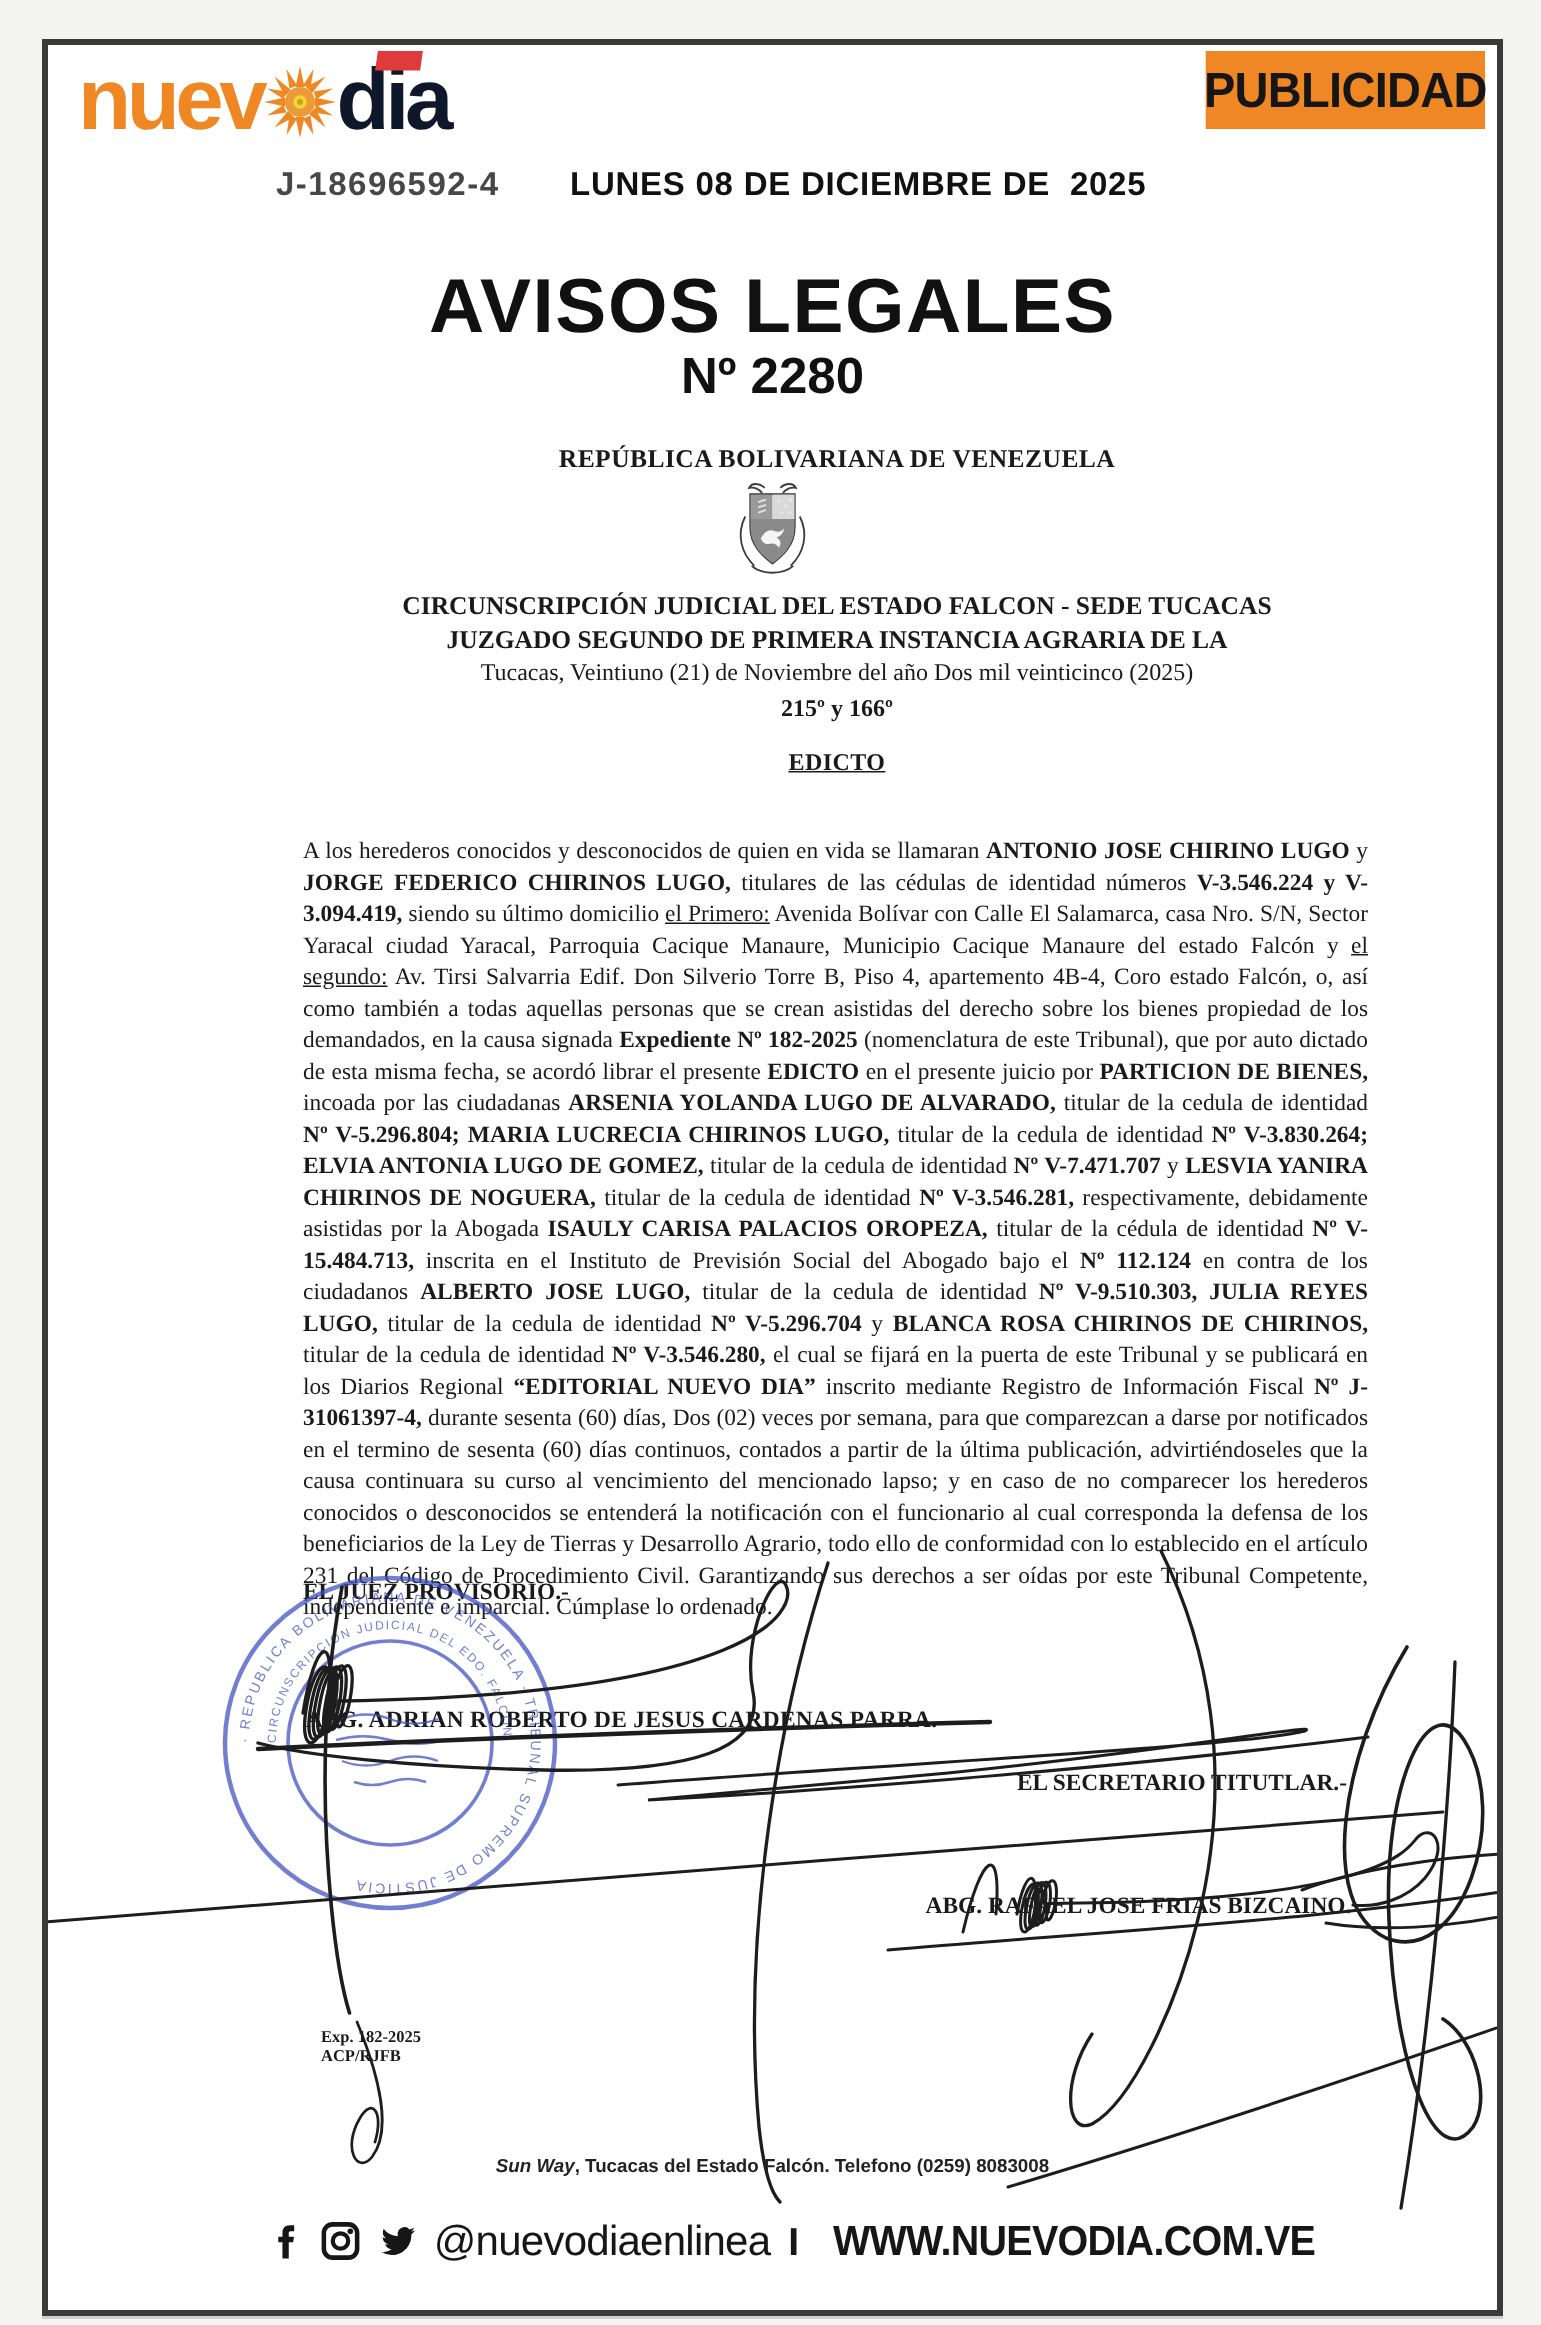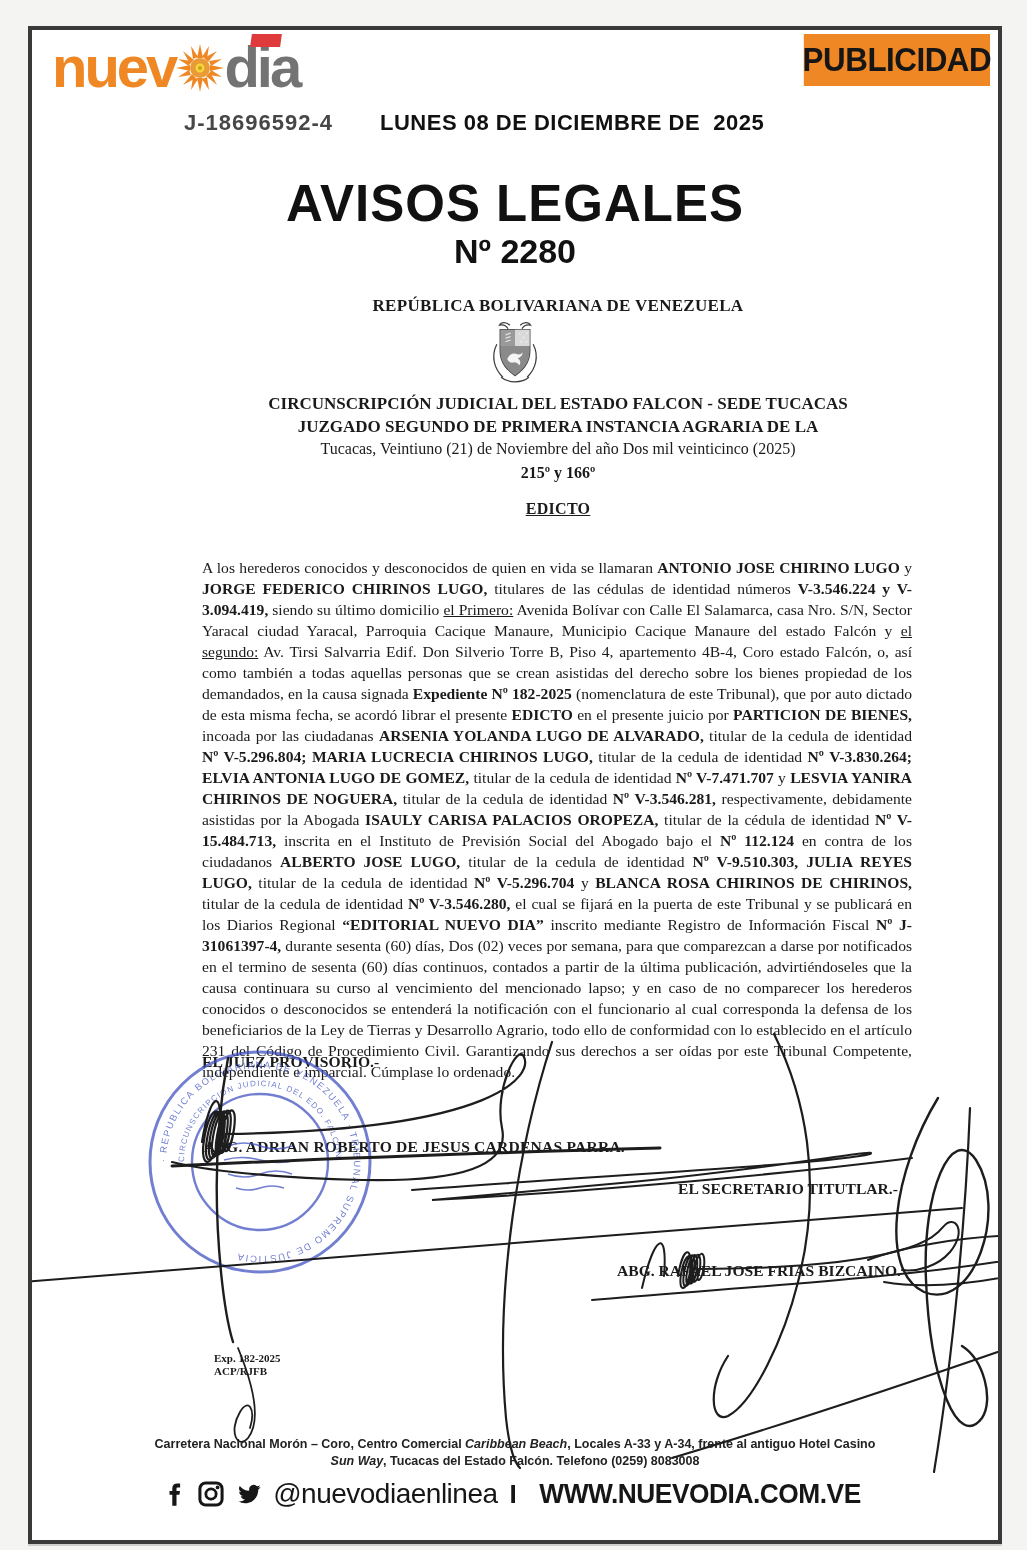--- a/index.html
+++ b/index.html
@@ -3,21 +3,21 @@
 <meta charset="utf-8">
 <style>
   html,body{margin:0;padding:0;background:#f4f4f2;}
   body{width:1027px;height:1550px;position:relative;font-family:"Liberation Serif",serif;color:#1a1a1a;}
   .page{position:absolute;left:28px;top:26px;width:966px;height:1510px;background:#fff;border:4px solid #3a3a3a;box-shadow:0 2px 0 #cfcfcf;}
   .abs{position:absolute;}
 
   
   .logo{left:20px;top:8px;display:flex;align-items:flex-start;font-family:"Liberation Sans",sans-serif;font-weight:800;font-size:58px;letter-spacing:-3px;line-height:1;}
   .logo .orange{color:#ef8824;}
-  .logo .dark{color:#737373;position:relative;}
+  .logo .dark{color:#0f172a;position:relative;}
   .logo-sun{width:52px;height:52px;margin:4px -2px 0 -1px;}
   .logo-accent{position:absolute;left:36%;top:-4px;width:30px;height:13px;background:#df3a3c;transform:skewX(-8deg);}
   .reg{left:152px;top:80px;font-family:"Liberation Sans",sans-serif;font-weight:700;font-size:22px;color:#474747;letter-spacing:1px;}
   .dateline{left:348px;top:80px;font-family:"Liberation Sans",sans-serif;font-weight:600;font-size:22px;letter-spacing:.5px;color:#111;}
   .pub-badge{right:8px;top:4px;width:196px;height:52px;background:#ef8824;color:#161616;display:flex;align-items:center;justify-content:center;
     font-family:"Liberation Sans",sans-serif;font-weight:800;font-size:33px;letter-spacing:-.5px;transform:scaleX(.95);transform-origin:right;}
 
   
   .title{left:0;top:144px;width:100%;text-align:center;font-family:"Liberation Sans",sans-serif;font-weight:700;font-size:51px;letter-spacing:1px;color:#111;}
   .subtitle{left:0;top:202px;width:100%;text-align:center;font-family:"Liberation Sans",sans-serif;font-weight:700;font-size:34px;color:#111;}
@@ -36,21 +36,21 @@
   .bodytext .u{text-decoration:underline;}
   .judge-title{left:170px;top:1023px;font-weight:700;font-size:15.6px;}
   .judge-name{left:172px;top:1108px;font-weight:700;font-size:15.6px;letter-spacing:.2px;}
   .sec-title{left:646px;top:1150px;font-weight:700;font-size:15.6px;}
   .sec-name{left:585px;top:1232px;font-weight:700;font-size:15.6px;}
   .expref{left:182px;top:1322px;font-size:11px;font-weight:600;line-height:13px;}
 
   
   .address{left:0;top:1406px;width:100%;text-align:center;font-family:"Liberation Sans",sans-serif;font-weight:700;font-size:12.5px;line-height:17px;color:#222;}
   .address .i{font-style:italic;}
-  .social{left:0;top:1448px;width:100%;display:flex;align-items:center;justify-content:center;gap:10px;font-family:"Liberation Sans",sans-serif;color:#161616;}
+  .social{left:0;top:1448px;width:100%;display:flex;align-items:center;justify-content:center;gap:10px;font-family:"Liberation Sans",sans-serif;color:#161616;padding-left:16px;}
   .social .handle{font-size:28px;font-weight:500;letter-spacing:-.5px;}
   .social .sep{font-size:26px;font-weight:700;margin:0 2px;}
   .social .site{font-size:28px;font-weight:800;letter-spacing:-.5px;transform:scaleX(.94);}
   .sicon{width:28px;height:28px;}
 
   
   .ink{position:absolute;left:0;top:0;width:966px;height:1510px;pointer-events:none;}
 </style>
 </head>
 <body>
@@ -200,21 +200,20 @@
       <path stroke-width="2" d="M560 1270 C 700 1258 880 1248 1000 1226"></path>
       <path stroke-width="2" d="M836 1230 C 872 1216 930 1208 968 1206"></path>
       <path stroke-width="2" d="M852 1252 C 900 1260 960 1252 1010 1238"></path>
       <path stroke-width="2" d="M640 1428 C 760 1392 880 1352 1000 1310"></path>
     </g>
 
     <path stroke="#1d1d1d" fill="none" stroke-width="1.8" stroke-linecap="round" d="M206 1318 C 220 1352 230 1390 216 1408 C 206 1420 196 1402 208 1382 C 216 1368 224 1378 218 1398"></path>
   </svg>
 
   <div class="abs address">
-    <div><span>Carretera Nacional Morón – Coro, Centro Comercial </span><span class="i">Caribbean Beach</span><span>, Locales A-33 y A-34, frente al antiguo Hotel Casino</span></div>
     <div><span class="i">Sun Way</span><span>, Tucacas del Estado Falcón. Telefono (0259) 8083008</span></div>
   </div>
 
   <div class="abs social">
     <svg class="sicon" viewBox="0 0 24 24">
       <path fill="#161616" d="M15.5 3h2.6v3.4h-2c-.8 0-1.1.4-1.1 1.1v2h3l-.5 3.2h-2.5V22h-3.6v-9.3H9V9.5h2.4V7.2C11.4 4.6 12.9 3 15.5 3z"></path>
     </svg>
     <svg class="sicon" viewBox="0 0 24 24">
       <rect x="2.5" y="2.5" width="19" height="19" rx="5" fill="none" stroke="#161616" stroke-width="2.6"></rect>
       <circle cx="12" cy="12" r="4.4" fill="none" stroke="#161616" stroke-width="2.4"></circle>

